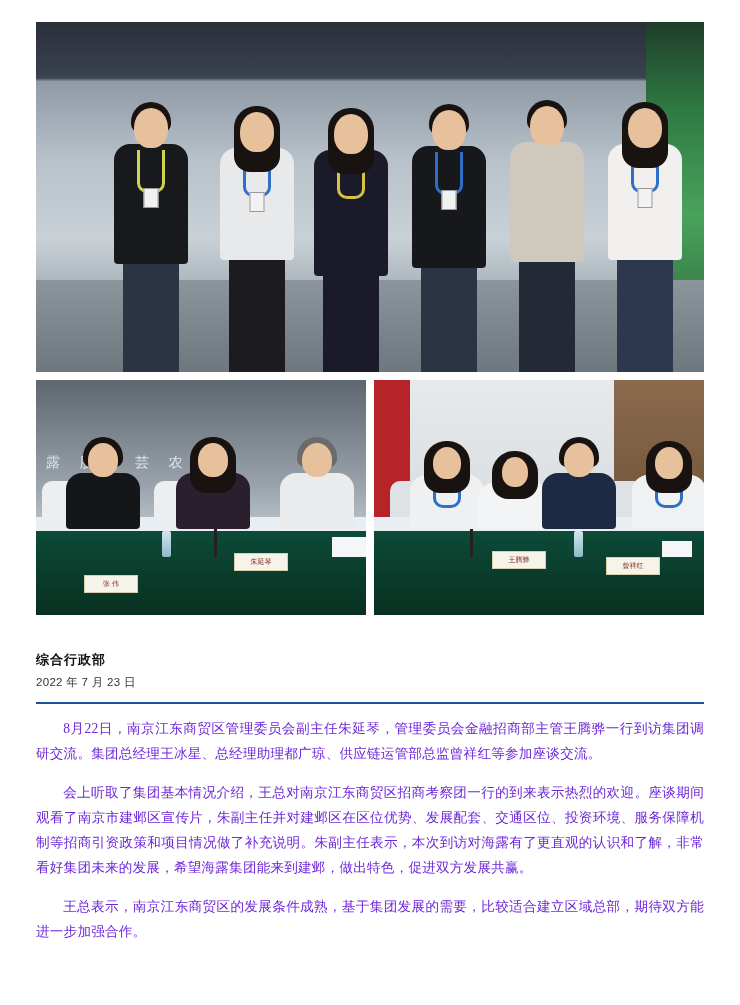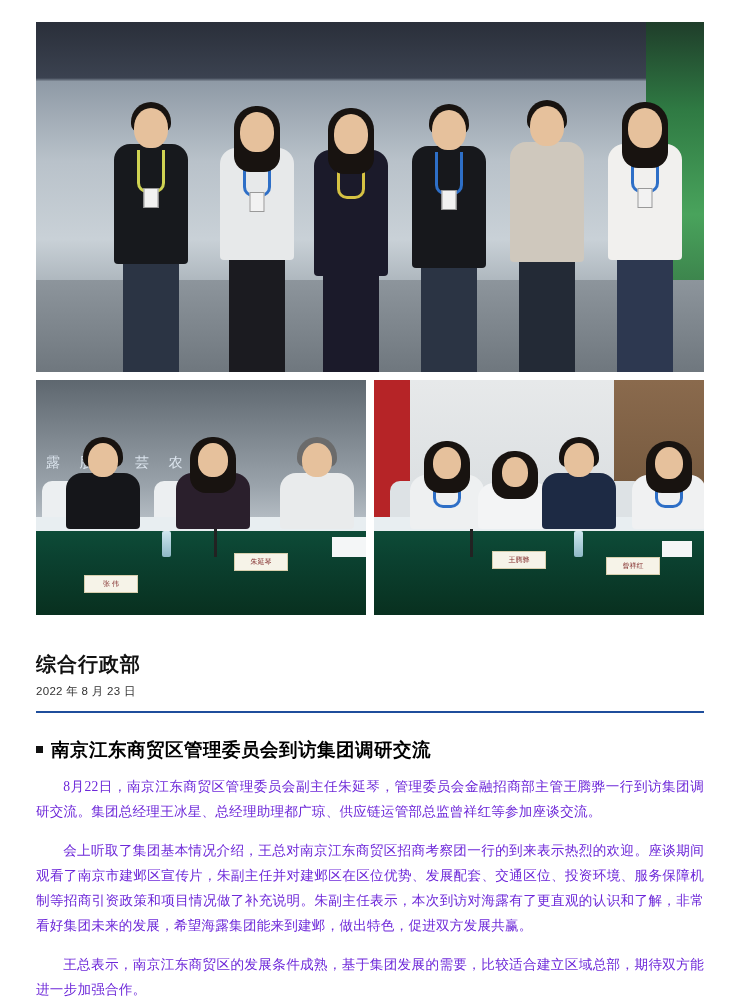--- a/index.html
+++ b/index.html
@@ -150,21 +150,21 @@
   
   .meta-row {
     display: flex;
     align-items: flex-end;
     justify-content: space-between;
     margin-top: 36px;
     padding-bottom: 4px;
   }
   .dept {
     font-family: Liberation Mono, monospace;
-    font-size: 20px;
+    font-size: 13px;
     font-weight: bold;
     letter-spacing: 1px;
     color: #111;
   }
   .date {
     font-family: "Liberation Sans", sans-serif;
     font-size: 11.5px;
     color: #333;
     margin-top: 6px;
     letter-spacing: .3px;
@@ -376,27 +376,23 @@
       <div class="nameplate" style="left:232px;bottom:40px;">曾祥红</div>
       <div class="bottle" style="left:200px;bottom:58px;"></div>
       <div class="mic" style="left:96px;bottom:58px;"></div>
       <div style="position:absolute;left:288px;bottom:58px;width:30px;height:16px;background:#f4f6f7;"></div>
     </div>
   </div>
 
   <div class="meta-row">
     <div>
       <div class="dept">综合行政部</div>
-      <div class="date">2022 年 8 月 23 日</div>
+      <div class="date">2022 年 7 月 23 日</div>
     </div>
   </div>
   <div class="rule"></div>
 
-  <div class="headline">
-    <span class="bullet-sq"></span>
-    <span class="headline-text">南京江东商贸区管理委员会到访集团调研交流</span>
-  </div>
 
   <p class="para">8月22日，南京江东商贸区管理委员会副主任朱延琴，管理委员会金融招商部主管王腾骅一行到访集团调研交流。集团总经理王冰星、总经理助理都广琼、供应链运管部总监曾祥红等参加座谈交流。</p>
   <p class="para">会上听取了集团基本情况介绍，王总对南京江东商贸区招商考察团一行的到来表示热烈的欢迎。座谈期间观看了南京市建邺区宣传片，朱副主任并对建邺区在区位优势、发展配套、交通区位、投资环境、服务保障机制等招商引资政策和项目情况做了补充说明。朱副主任表示，本次到访对海露有了更直观的认识和了解，非常看好集团未来的发展，希望海露集团能来到建邺，做出特色，促进双方发展共赢。</p>
   <p class="para">王总表示，南京江东商贸区的发展条件成熟，基于集团发展的需要，比较适合建立区域总部，期待双方能进一步加强合作。</p>
 
 </div>
 
 </body></html>

